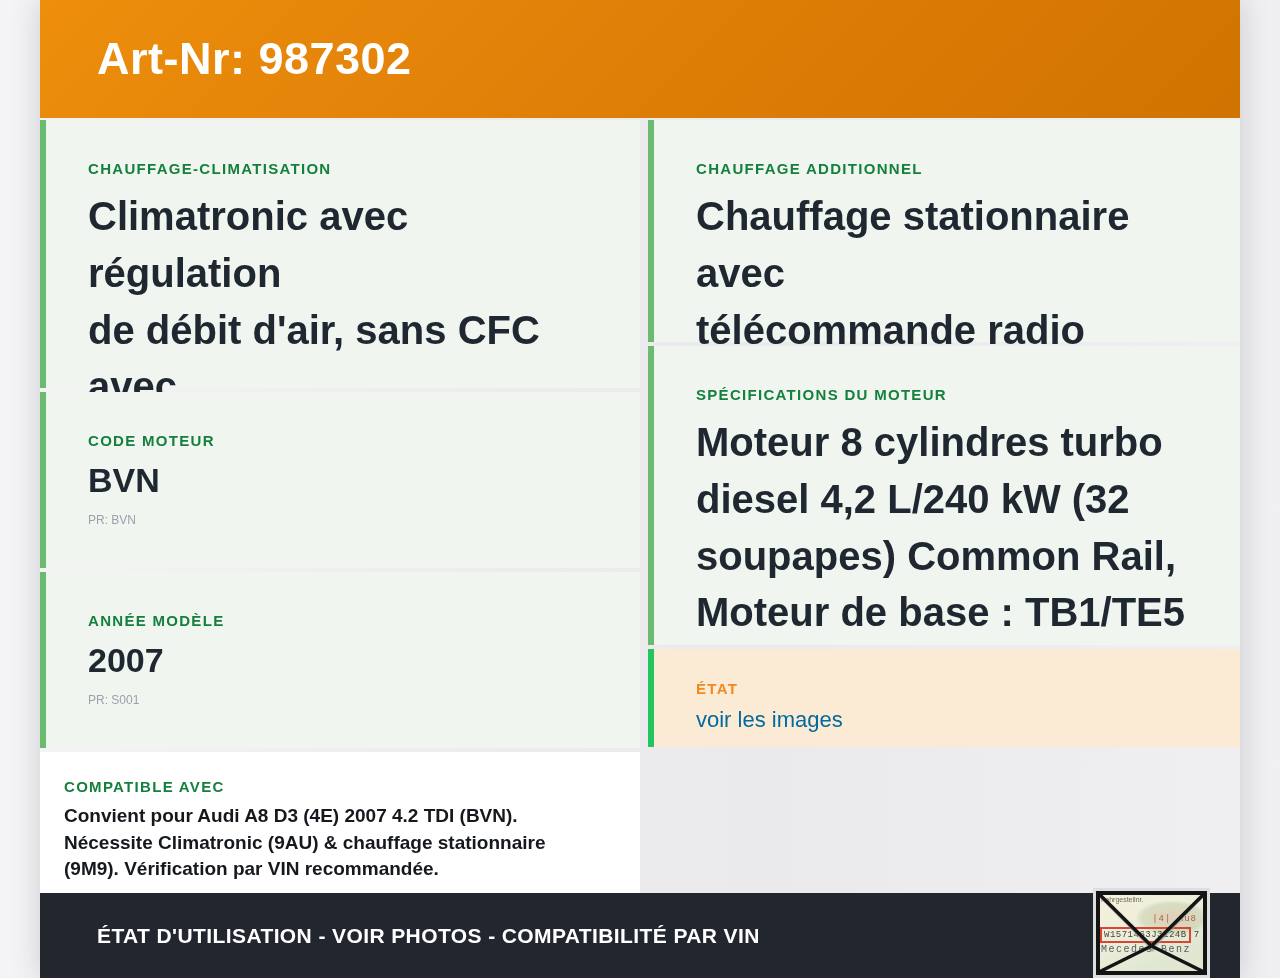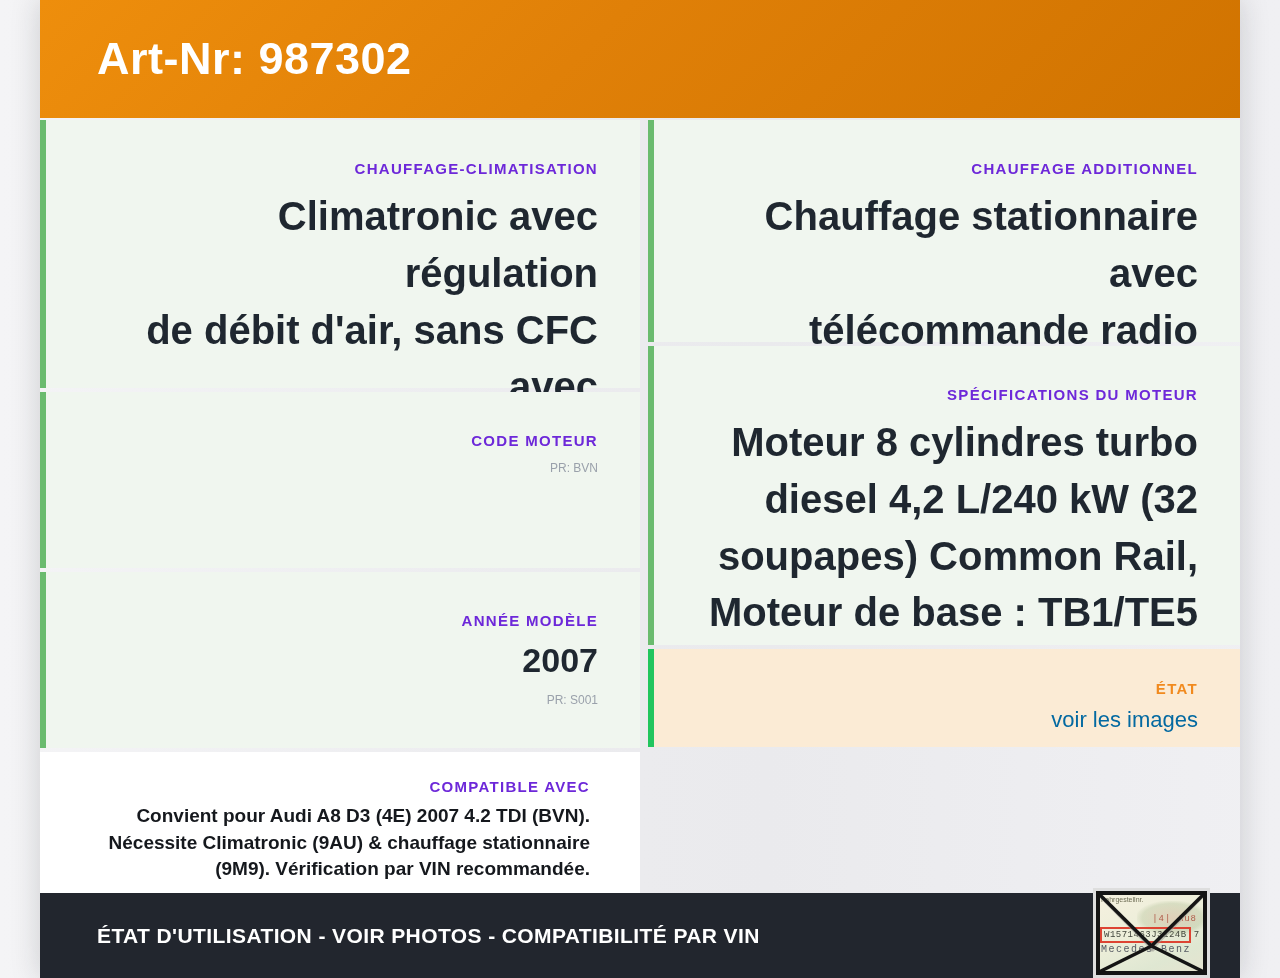--- a/index.html
+++ b/index.html
@@ -8,21 +8,20 @@
     font-family: "Liberation Sans", "DejaVu Sans", sans-serif;
     background: linear-gradient(90deg, #f4f4f6 0%, #ececef 40%, #eaeaed 60%, #f0f0f3 100%);
   }
   .page {
     position: absolute;
     left: 40px; top: 0;
     width: 1200px; height: 978px;
     display: flex; flex-direction: column;
     box-shadow: 0 0 28px rgba(30,34,40,0.18);
     background: transparent;
-    text-align: right;
   }
   
   .header {
     height: 118px; flex: none;
     background: linear-gradient(135deg, #ee8e0c 0%, #e08008 45%, #d07300 100%);
     display: flex; align-items: center;
     padding-left: 57px;
   }
   .header h1 {
     color: #ffffff;
@@ -42,21 +41,21 @@
   .card {
     background: #f0f6ef;
     border-left: 6px solid #6abb6e;
     padding: 40px 42px 0 42px;
     flex: none;
   }
   .card-label {
     font-size: 15px;
     font-weight: 700;
     letter-spacing: 1.3px;
-    color: #6d28d9;
+    color: #15803d;
     margin-bottom: 11px;
   }
   .card-title {
     font-size: 40px;
     font-weight: 700;
     line-height: 1.42;
     color: #1f2730;
     white-space: pre-line;
   }
   .card-title.big { font-size: 34px; line-height: 1.2; }
@@ -159,20 +158,21 @@
     <div class="col col-left">
       <div class="card" style="height:268px">
         <div class="card-label">CHAUFFAGE-CLIMATISATION</div>
         <div class="card-title">Climatronic avec régulation
 de débit d'air, sans CFC avec
 commande arrière</div>
         <div class="card-pr">PR: 9AU</div>
       </div>
       <div class="card" style="height:176px">
         <div class="card-label">CODE MOTEUR</div>
+        <div class="card-title big">BVN</div>
         <div class="card-pr">PR: BVN</div>
       </div>
       <div class="card" style="height:176px">
         <div class="card-label">ANNÉE MODÈLE</div>
         <div class="card-title big">2007</div>
         <div class="card-pr">PR: S001</div>
       </div>
       <div class="card card-white">
         <div class="card-label">COMPATIBLE AVEC</div>
         <div class="card-title">Convient pour Audi A8 D3 (4E) 2007 4.2 TDI (BVN).

